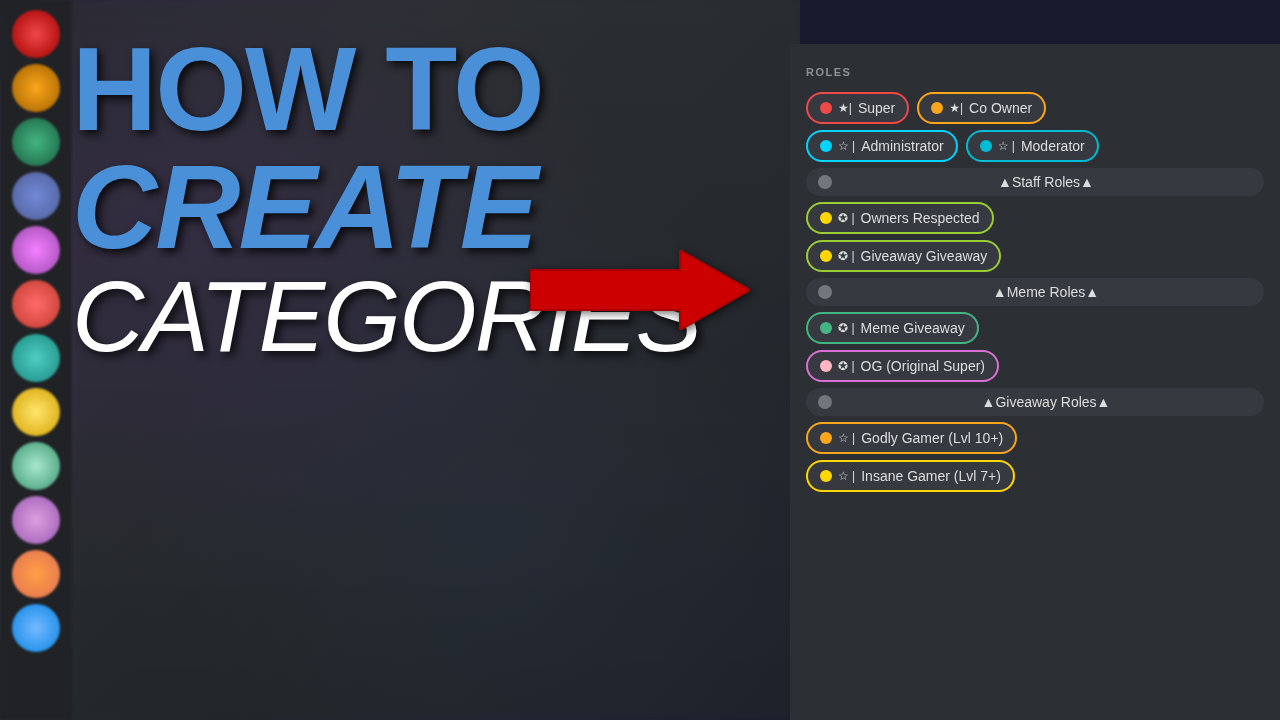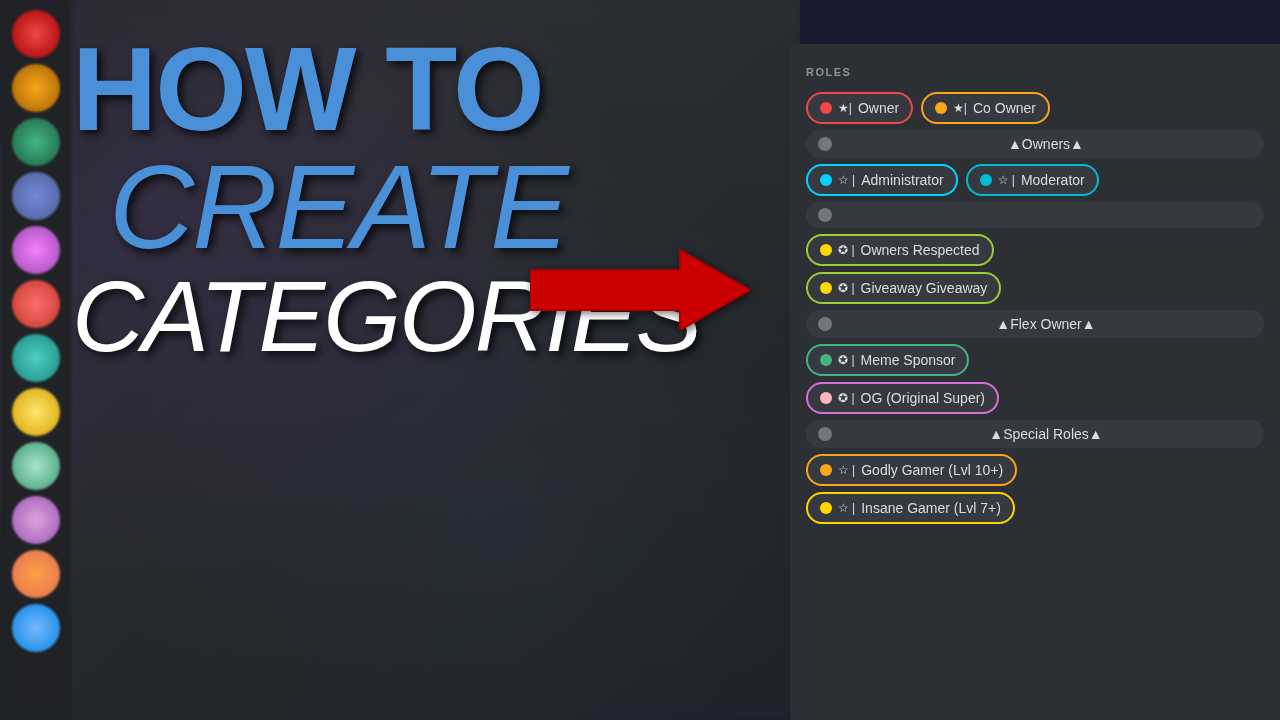--- a/index.html
+++ b/index.html
@@ -103,28 +103,27 @@
       font-weight: 900;
       color: #4a90d9;
       line-height: 1;
       text-shadow: 4px 4px 8px rgba(0,0,0,0.8);
       letter-spacing: -2px;
       text-transform: uppercase;
     }
 
     .title-line2 {
       font-size: 118px;
-      font-weight: 400;
+      font-weight: 700;
       color: #4a90d9;
       line-height: 1;
       text-shadow: 4px 4px 8px rgba(0,0,0,0.8);
       letter-spacing: -2px;
       font-style: italic;
       text-transform: uppercase;
-      padding-left: 37px;
     }
 
     .title-line3 {
       font-size: 100px;
       font-weight: 900;
       color: white;
       line-height: 1;
       text-shadow: 4px 4px 8px rgba(0,0,0,0.8);
       letter-spacing: -2px;
       font-style: italic;
@@ -281,91 +280,88 @@
 
 <div class="roles-panel">
   <div class="roles-header">ROLES</div>
 
   <div class="roles-list">
 
     <div class="role-row">
       <div class="role-badge" style="border-color: #f04747;">
         <span class="role-dot" style="background: #f04747;"></span>
         <span class="role-icon">★|</span>
-        <span>Owner</span>
+        <span>Super</span>
       </div>
       <div class="role-badge" style="border-color: #faa61a;">
         <span class="role-dot" style="background: #faa61a;"></span>
         <span class="role-icon">★|</span>
         <span>Co Owner</span>
       </div>
     </div>
 
-    <div class="role-category">
-      <span class="role-category-dot"></span>
-      <span class="role-category-text">▲Owners▲</span>
-    </div>
 
     <div class="role-row">
       <div class="role-badge" style="border-color: #00d4ff;">
         <span class="role-dot" style="background: #00d4ff;"></span>
         <span class="role-icon">☆ |</span>
         <span>Administrator</span>
       </div>
       <div class="role-badge" style="border-color: #00bcd4;">
         <span class="role-dot" style="background: #00bcd4;"></span>
         <span class="role-icon">☆ |</span>
         <span>Moderator</span>
       </div>
     </div>
 
     <div class="role-category">
       <span class="role-category-dot"></span>
+      <span class="role-category-text">▲Staff Roles▲</span>
     </div>
 
     <div class="role-row">
       <div class="role-badge" style="border-color: #9acd32;">
         <span class="role-dot" style="background: #ffd700;"></span>
         <span class="role-icon">✪ |</span>
         <span>Owners Respected</span>
       </div>
     </div>
 
     <div class="role-row">
       <div class="role-badge" style="border-color: #9acd32;">
         <span class="role-dot" style="background: #ffd700;"></span>
         <span class="role-icon">✪ |</span>
         <span>Giveaway Giveaway</span>
       </div>
     </div>
 
     <div class="role-category">
       <span class="role-category-dot"></span>
-      <span class="role-category-text">▲Flex Owner▲</span>
+      <span class="role-category-text">▲Meme Roles▲</span>
     </div>
 
     <div class="role-row">
       <div class="role-badge" style="border-color: #43b581;">
         <span class="role-dot" style="background: #43b581;"></span>
         <span class="role-icon">✪ |</span>
-        <span>Meme Sponsor</span>
+        <span>Meme Giveaway</span>
       </div>
     </div>
 
     <div class="role-row">
       <div class="role-badge" style="border-color: #da70d6;">
         <span class="role-dot" style="background: #ffb6c1;"></span>
         <span class="role-icon">✪ |</span>
         <span>OG (Original Super)</span>
       </div>
     </div>
 
     <div class="role-category">
       <span class="role-category-dot"></span>
-      <span class="role-category-text">▲Special Roles▲</span>
+      <span class="role-category-text">▲Giveaway Roles▲</span>
     </div>
 
     <div class="role-row">
       <div class="role-badge" style="border-color: #faa61a;">
         <span class="role-dot" style="background: #faa61a;"></span>
         <span class="role-icon">☆ |</span>
         <span>Godly Gamer (Lvl 10+)</span>
       </div>
     </div>
 

